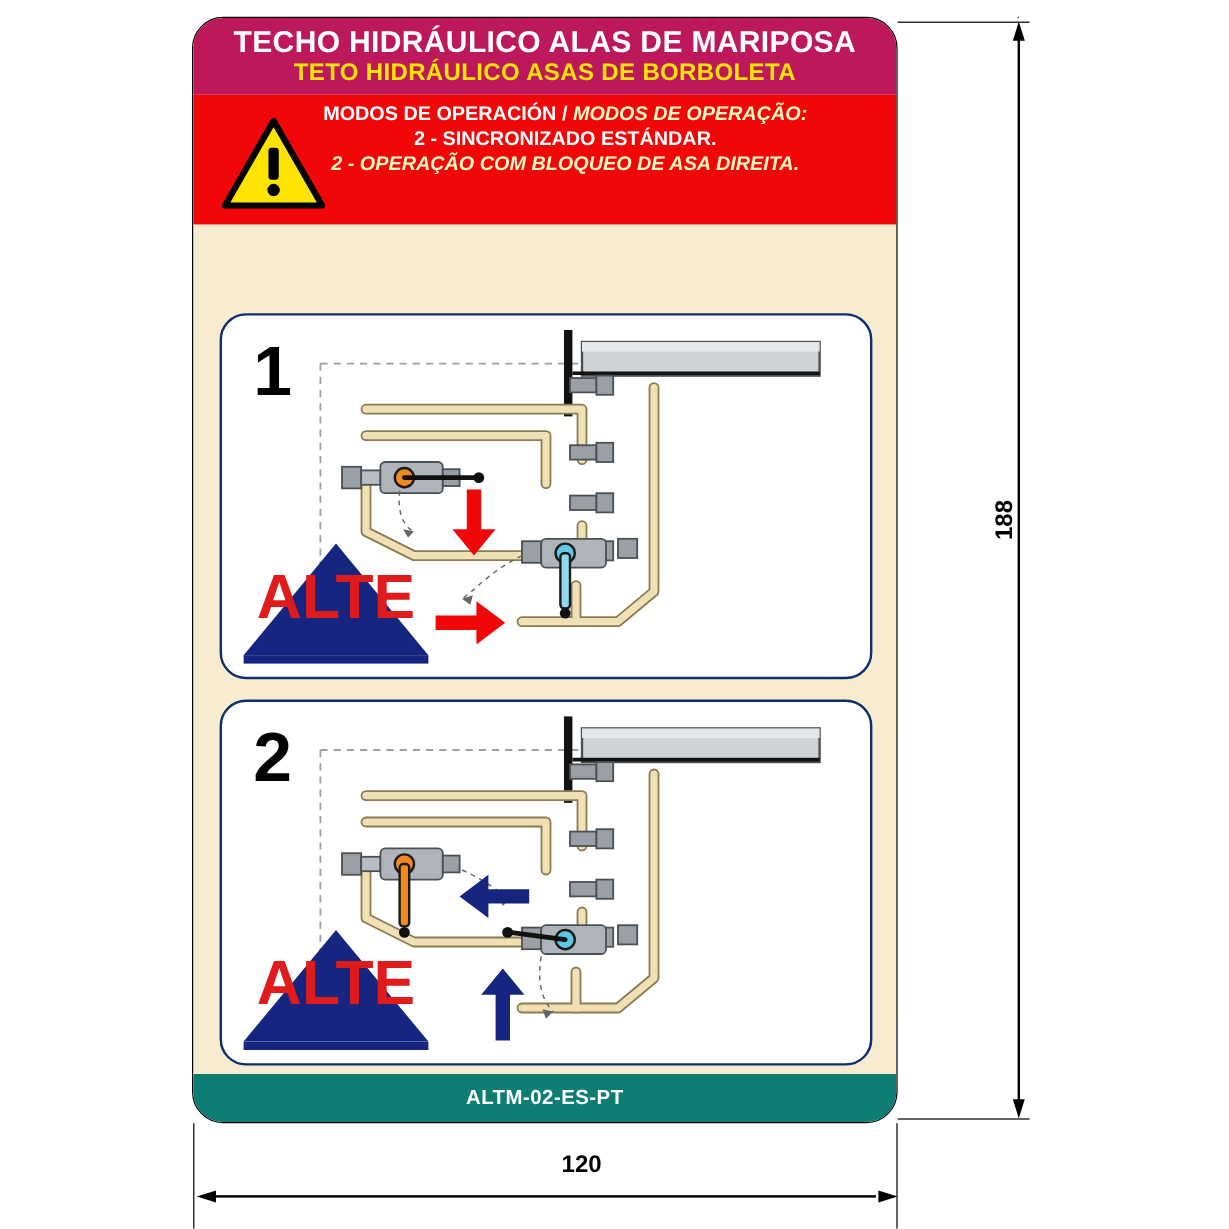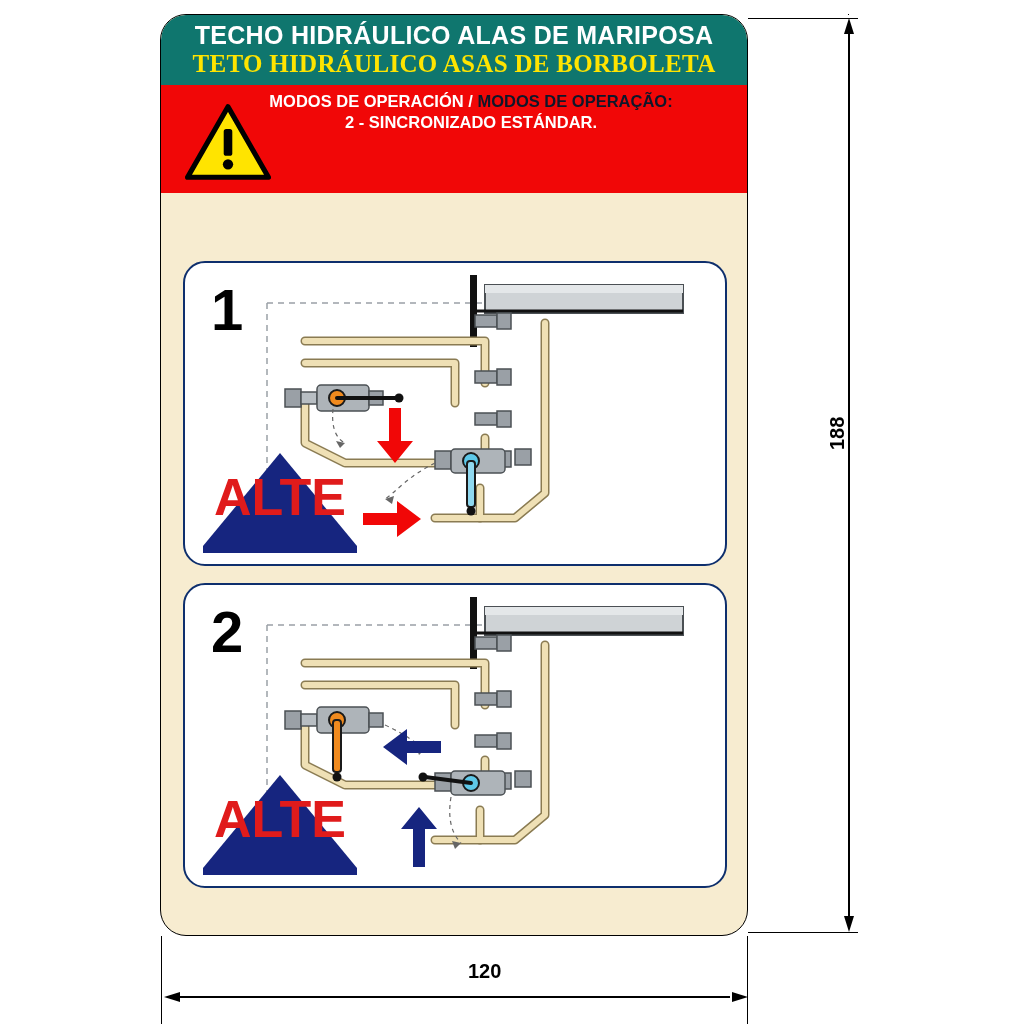--- a/index.html
+++ b/index.html
@@ -10,34 +10,34 @@
   .dim-text{position:absolute;font-size:20px;font-weight:700;color:#000;font-family:"Liberation Sans",sans-serif;}
   .ext-line{position:absolute;background:#000;width:1px;}
 
   
   #plate{
     position:absolute;left:160px;top:14px;width:588px;height:922px;
     background:#f7ecd0;border-radius:26px;border:1px solid #000;
     box-sizing:border-box;overflow:hidden;
   }
   #title-block{
-    background:#0f766e;width:100%;box-sizing:border-box;
+    background:#be185d;width:100%;box-sizing:border-box;
     padding:6px 0 6px 0;text-align:center;border-radius:24px 24px 0 0;
   }
   #title-es{color:#ffffff;font-size:25px;font-weight:700;letter-spacing:.3px;line-height:1.15;}
-  #title-pt{color:#ffe400;font-size:25px;font-weight:700;letter-spacing:.3px;line-height:1.15;font-family:Liberation Serif, serif;}
+  #title-pt{color:#ffe400;font-size:20px;font-weight:700;letter-spacing:.3px;line-height:1.15;}
 
   #warn-block{
     background:#f10707;width:100%;box-sizing:border-box;
     padding:6px 8px 8px 8px;position:relative;min-height:108px;
   }
   #warn-tri{position:absolute;left:24px;top:18px;width:86px;height:78px;}
   .warn-line{text-align:center;font-size:16.5px;font-weight:700;line-height:1.28;padding-left:34px;}
   .warn-es{color:#ffffff;}
-  .warn-pt{color:#0f172a;}
+  .warn-pt{color:#fef9c3;font-style:italic;}
   .warn-head .sep{color:#ffffff;}
 
   .panel{
     position:absolute;left:22px;width:544px;height:305px;
     background:#ffffff;border:2px solid #0e2f6d;border-radius:22px;box-sizing:border-box;overflow:hidden;
   }
   #panel1{top:246px;}
   #panel2{top:568px;}
   .step-num{position:absolute;left:26px;top:18px;font-size:58px;font-weight:700;color:#000;line-height:1;}
 
@@ -91,20 +91,21 @@
       <polygon points="50,4 97,86 3,86" fill="#ffe400" stroke="#000" stroke-width="6" stroke-linejoin="round"></polygon>
       <rect x="45" y="30" width="10" height="31" rx="3" fill="#000"></rect>
       <circle cx="50" cy="71" r="6" fill="#000"></circle>
     </svg>
     <div class="warn-line warn-head">
       <span class="warn-es">MODOS DE OPERACIÓN</span>
       <span class="sep">/</span>
       <span class="warn-pt">MODOS DE OPERAÇÃO:</span>
     </div>
     <div class="warn-line warn-es">2 - SINCRONIZADO ESTÁNDAR.</div>
+    <div class="warn-line warn-pt">2 - OPERAÇÃO COM BLOQUEO DE ASA DIREITA.</div>
   </div>
 
   <div class="panel" id="panel1">
     <div class="step-num">1</div>
 
     <svg width="544" height="305" viewBox="0 0 544 305">
 
       <path d="M82 40 L82 250 M82 40 L470 40" stroke="#9aa0a6" stroke-width="1.5" stroke-dasharray="6 5" fill="none"></path>
 
       <rect x="300" y="22" width="198" height="28" fill="#cfd3d6" stroke="#4b5054" stroke-width="2"></rect>
@@ -240,13 +241,16 @@
       </g>
 
       <g>
         <polygon points="18,283 95,190 172,283" fill="#16257f"></polygon>
         <rect x="18" y="283" width="154" height="7" fill="#16257f"></rect>
         <text x="95" y="252" font-family="Liberation Sans, sans-serif" font-size="52" font-weight="700" fill="#e01b1b" text-anchor="middle">ALTE</text>
       </g>
     </svg>
   </div>
 
+  <div id="footer">
+    <span id="footer-text">ALTM-02-ES-PT</span>
+  </div>
 </div>
 
 </body></html>

